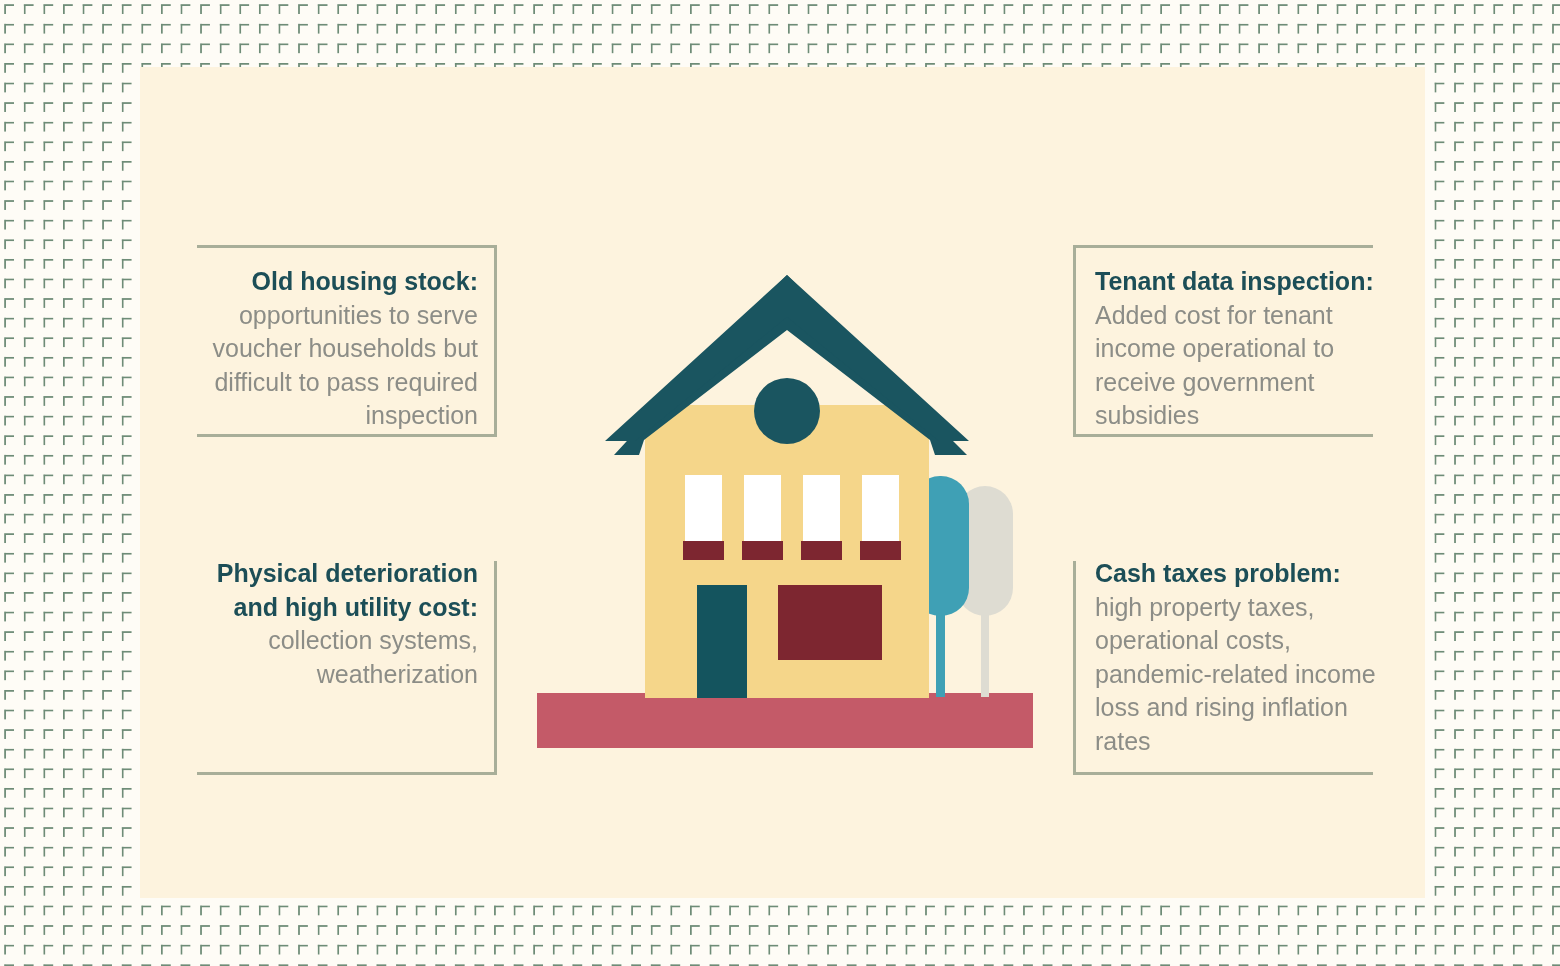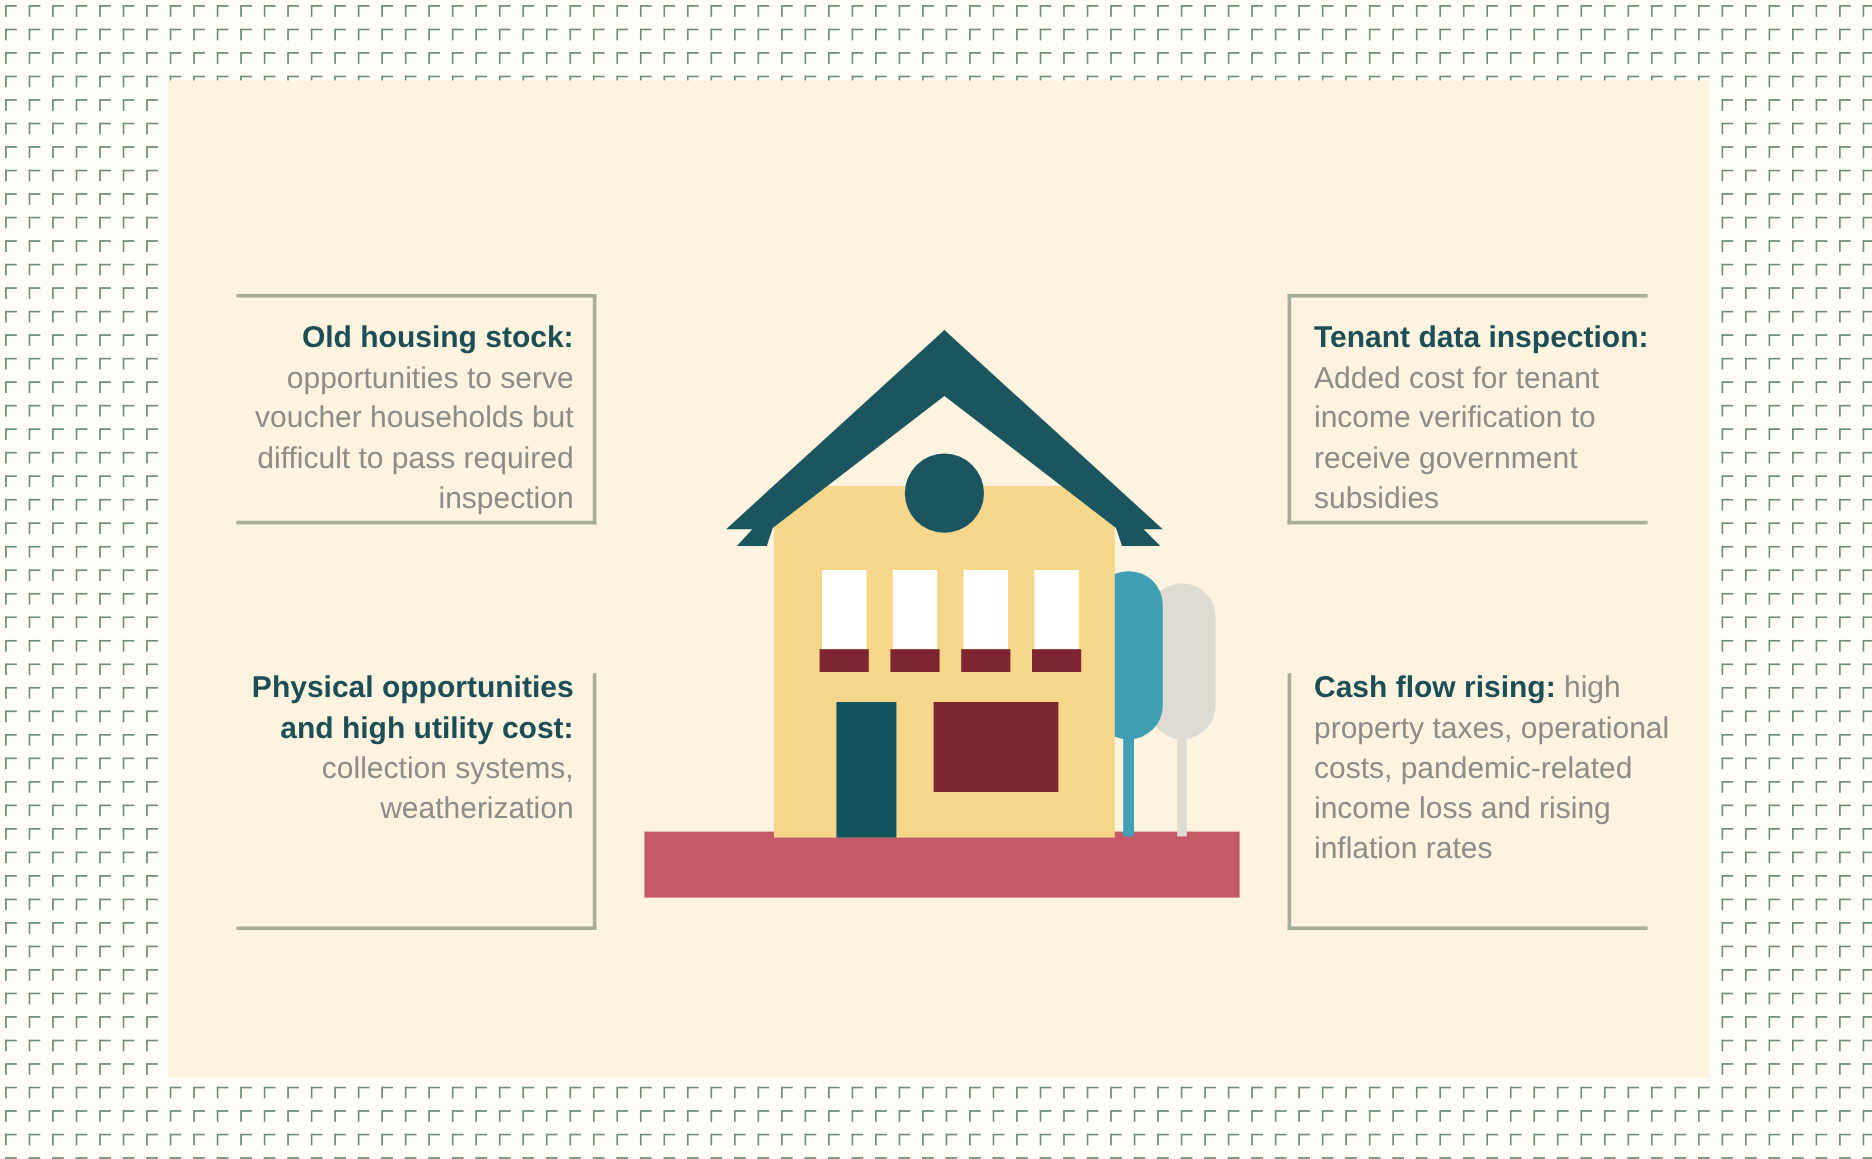--- a/index.html
+++ b/index.html
@@ -132,29 +132,29 @@
   <div class="bracket" id="bracket-tl"></div>
   <div class="bracket" id="bracket-bl"></div>
   <div class="bracket" id="bracket-tr"></div>
   <div class="bracket" id="bracket-br"></div>
 
   <div class="textblock" id="tb-tl">
     <span class="lead">Old housing stock:</span><span class="body"> opportunities to serve voucher households but difficult to pass required inspection</span>
   </div>
 
   <div class="textblock" id="tb-bl">
-    <span class="lead">Physical opportunities and high utility cost:</span><span class="body"> collection systems, weatherization</span>
+    <span class="lead">Physical deterioration and high utility cost:</span><span class="body"> collection systems, weatherization</span>
   </div>
 
   <div class="textblock" id="tb-tr">
-    <span class="lead">Tenant data inspection:</span><span class="body"> Added cost for tenant income verification to receive government subsidies</span>
+    <span class="lead">Tenant data inspection:</span><span class="body"> Added cost for tenant income operational to receive government subsidies</span>
   </div>
 
   <div class="textblock" id="tb-br">
-    <span class="lead">Cash flow rising:</span><span class="body"> high property taxes, operational costs, pandemic-related income loss and rising inflation rates</span>
+    <span class="lead">Cash taxes problem:</span><span class="body"> high property taxes, operational costs, pandemic-related income loss and rising inflation rates</span>
   </div>
 
   <div id="illustration">
     <svg width="530" height="510" viewBox="0 0 530 510" xmlns="http://www.w3.org/2000/svg">
 
       <rect x="17" y="438" width="496" height="55" fill="#C45A68"></rect>
 
       <g>
         <rect x="461" y="330" width="8" height="112" fill="#DEDCD2"></rect>
         <rect x="437" y="231" width="56" height="130" rx="28" fill="#DEDCD2"></rect>

